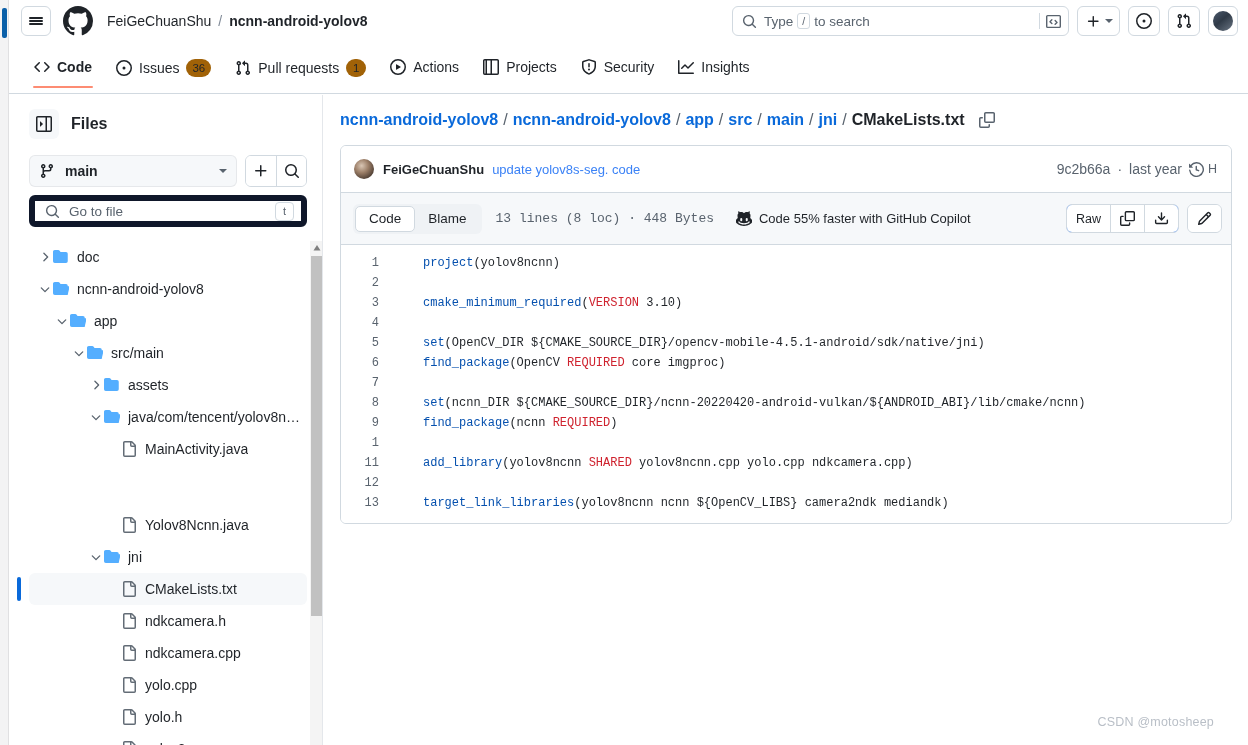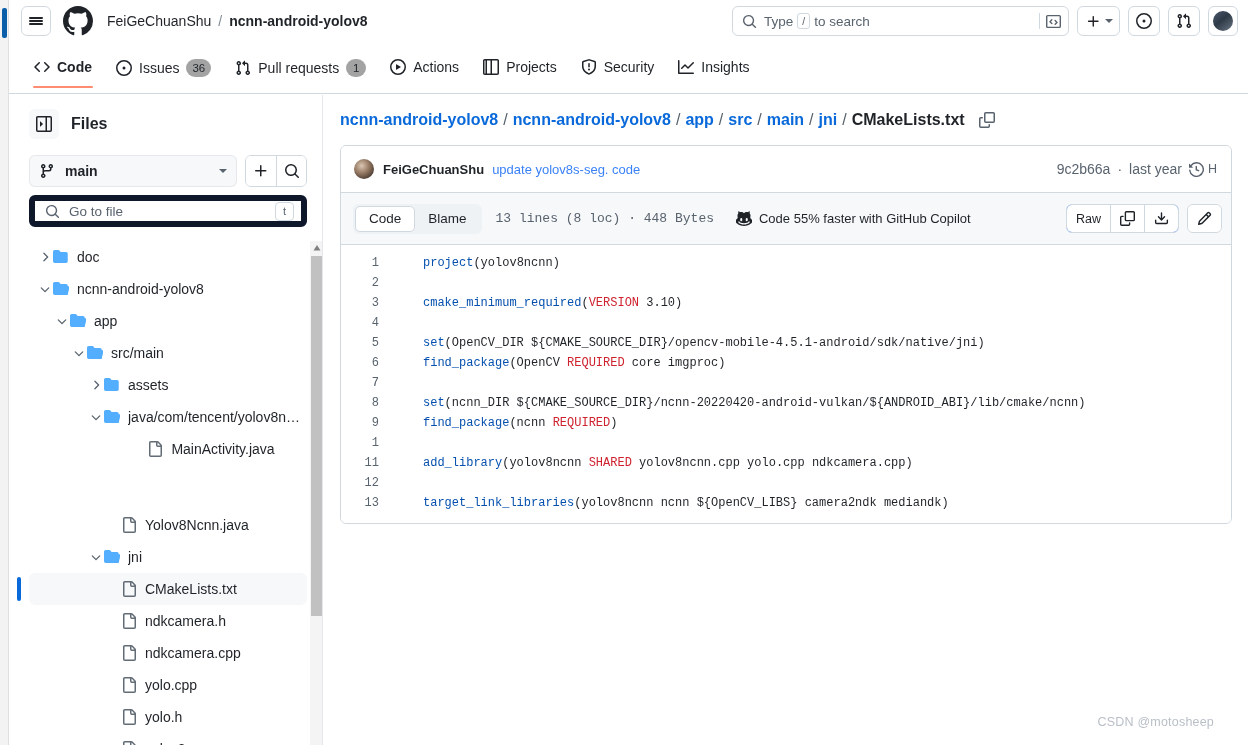--- a/index.html
+++ b/index.html
@@ -84,21 +84,21 @@
   .nav-item {
     display: flex; align-items: center; gap: 7px; padding: 5px 9px 13px 9px;
     font-size: 14px; color: #1f2328; cursor: pointer; position: relative; white-space: nowrap;
   }
   .nav-item.active { font-weight: 600; }
   .nav-item.active::after {
     content: ""; position: absolute; left: 8px; right: 8px; bottom: 0;
     height: 2px; background: #fd8c73; border-radius: 1px;
   }
   .counter {
-    background: #a3a3a3; border-radius: 20px; font-size: 11.5px; color: #1f2328;
+    background: #a16207; border-radius: 20px; font-size: 11.5px; color: #1f2328;
     padding: 1px 6px; line-height: 16px; font-weight: 400; min-width: 20px; text-align:center;
   }
 
   
   .sidebar {
     position: absolute; left: 9px; top: 95px; width: 314px; height: 650px;
     background: #fff; padding: 14px 16px 0 20px;
   }
   .files-head { display: flex; align-items: center; gap: 12px; }
   .panel-icon-btn {
@@ -471,21 +471,21 @@
               <path d="M12.78 6.22a.75.75 0 0 1 0 1.06l-4.25 4.25a.75.75 0 0 1-1.06 0L3.22 7.28a.75.75 0 0 1 1.06-1.06L8 9.94l3.72-3.72a.75.75 0 0 1 1.06 0Z"></path>
             </svg>
           </span>
           <span class="ficon">
             <svg viewBox="0 0 16 16" width="16" height="16" fill="#54aeff">
               <path d="M.513 1.513A1.75 1.75 0 0 1 1.75 1h3.5c.55 0 1.07.26 1.4.7l.9 1.2a.25.25 0 0 0 .2.1H13a1.75 1.75 0 0 1 1.75 1.75v.5H15.5a1 1 0 0 1 .97 1.243l-1.5 6A1 1 0 0 1 14 14H1.75A1.75 1.75 0 0 1 0 12.25v-9.5c0-.464.184-.91.513-1.237Z"></path>
             </svg>
           </span>
           <span class="tree-label">java/com/tencent/yolov8ncnn</span>
         </div>
-        <div class="tree-row" style="padding-left: 76px; justify-content: center;">
+        <div class="tree-row" style="padding-left: 76px;">
           <span class="chev empty"></span>
           <span class="ficon">
             <svg viewBox="0 0 16 16" width="16" height="16" fill="#636c76">
               <path d="M2 1.75C2 .784 2.784 0 3.75 0h6.586c.464 0 .909.184 1.237.513l2.914 2.914c.329.328.513.773.513 1.237v9.586A1.75 1.75 0 0 1 13.25 16h-9.5A1.75 1.75 0 0 1 2 14.25Zm1.75-.25a.25.25 0 0 0-.25.25v12.5c0 .138.112.25.25.25h9.5a.25.25 0 0 0 .25-.25V6h-2.75A1.75 1.75 0 0 1 9 4.25V1.5Zm6.75.062V4.25c0 .138.112.25.25.25h2.688l-.011-.013-2.914-2.914-.013-.011Z"></path>
             </svg>
           </span>
           <span class="tree-label">MainActivity.java</span>
         </div>
         <div class="tree-row" style="padding-left: 76px; margin-top: 44px;">
           <span class="chev empty"></span>

